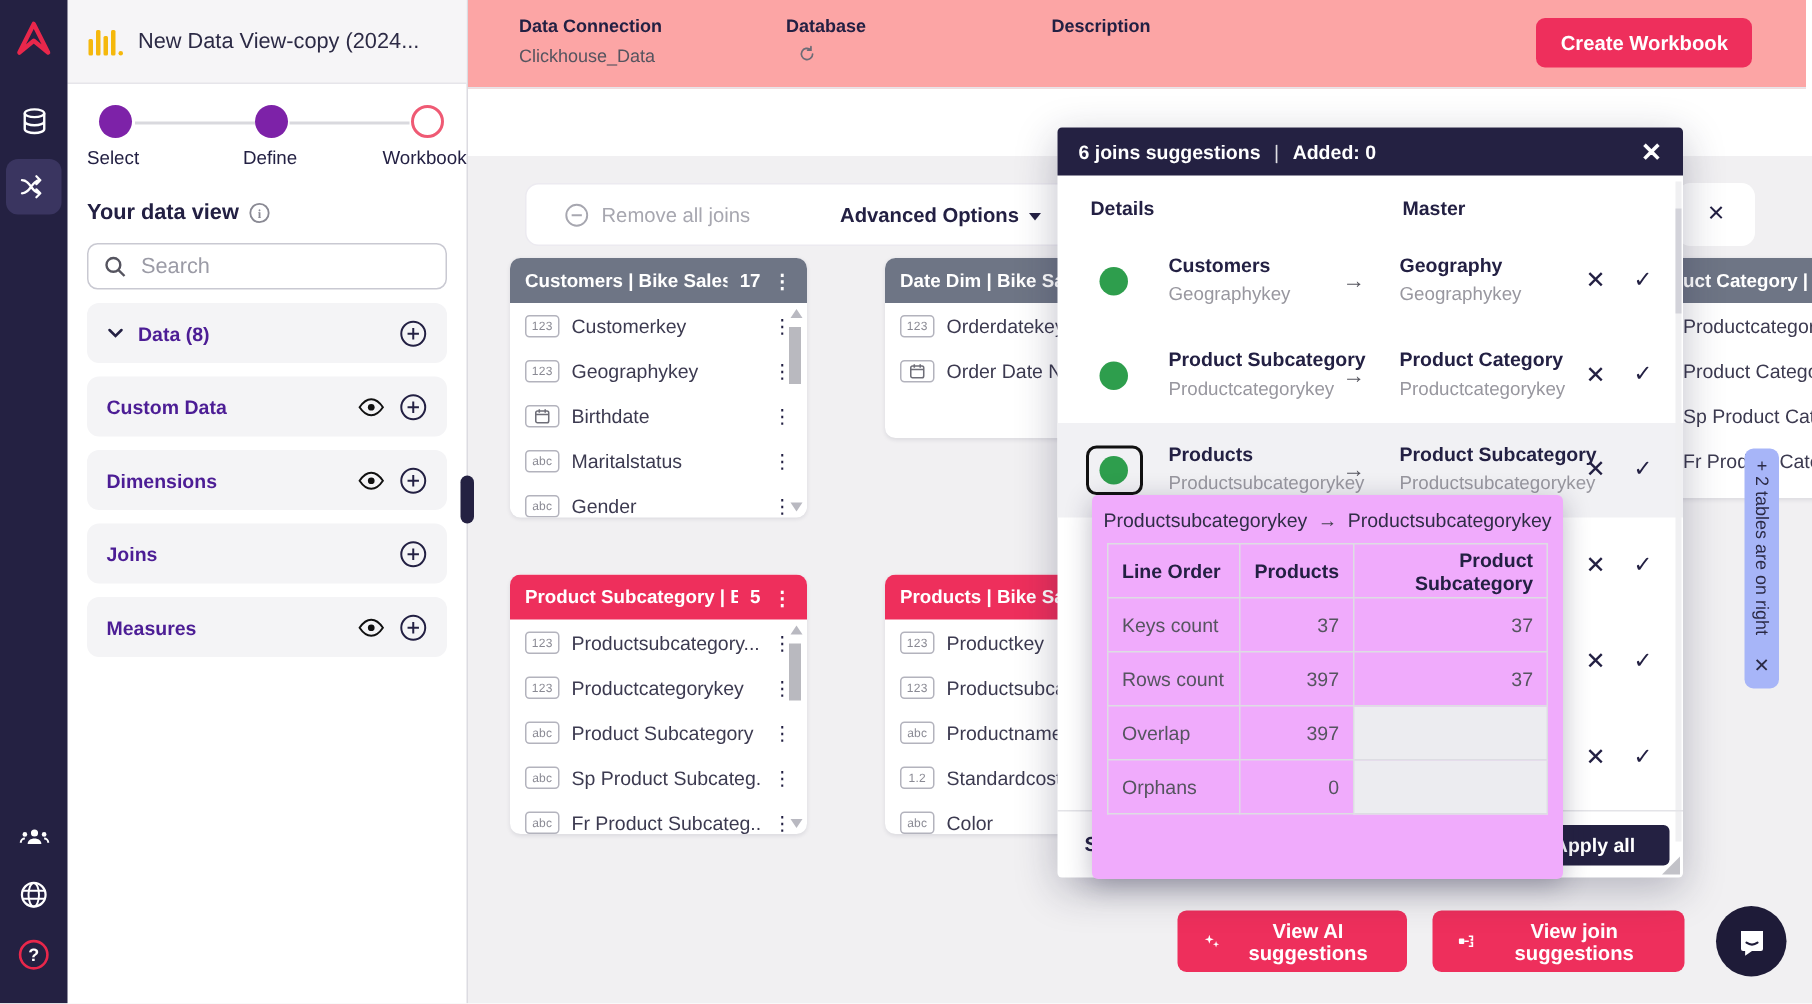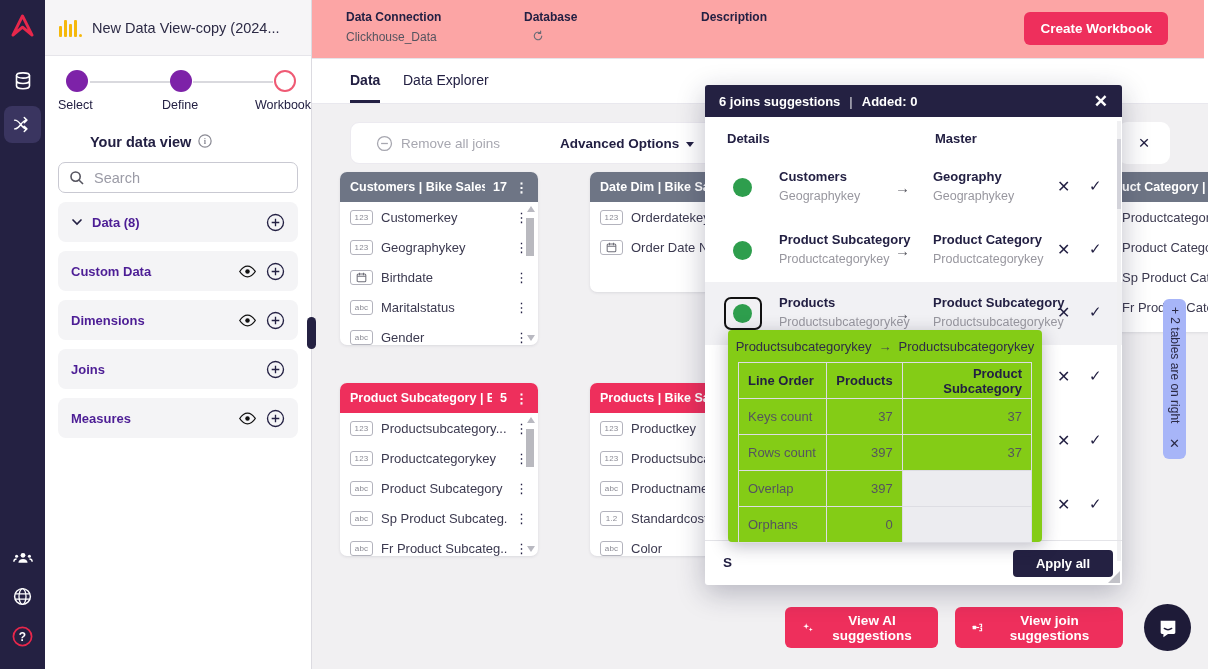--- a/index.html
+++ b/index.html
@@ -20,21 +20,21 @@
   .bars-icon { display:flex; align-items:flex-end; gap:2px; height:18px; }
   .bars-icon i { display:block; width:3px; background:#f5b80c; border-radius:1px; }
   .bars-icon .dot { width:3px; height:3px; background:#f5b80c; border-radius:50%; }
   .sb-title { font-size:14.5px; color:#2c2a45; white-space:nowrap; overflow:hidden; text-overflow:ellipsis; }
   .stepper { position:relative; height:52px; margin-top:14px; }
   .step-line { position:absolute; top:11px; height:2px; background:#d9d9de; }
   .step-dot { position:absolute; top:0; width:22px; height:22px; border-radius:50%; }
   .step-dot.done { background:#7d22a8; }
   .step-dot.todo { background:#fff; border:2px solid #ef5a74; }
   .step-label { position:absolute; top:28px; font-size:12.5px; color:#232043; }
-  .sb-heading { display:flex; gap:7px; padding:12px 13px 0 13px; font-size:14.5px; font-weight:700;margin-left:32px; }
+  .sb-heading { display:flex; align-items:center; gap:7px; padding:12px 13px 0 13px; font-size:14.5px; font-weight:700; }
   .sb-search { position:relative; margin:12px 13px 0 13px; height:31px; border:1px solid #c9c9d2; border-radius:7px; display:flex; align-items:center; padding:0 10px; gap:9px; background:#fff; }
   .sb-search input { border:none; outline:none; font-size:14.5px; color:#3c3a50; width:180px; font-family:"Liberation Sans",sans-serif; background:transparent; }
   .sb-search input::placeholder { color:#9b9ba6; }
   .sb-row { margin:9px 13px 0 13px; height:40px; background:#f4f4f6; border-radius:8px; display:flex; align-items:center; padding:0 13px; gap:9px; }
   .sb-row .lbl { font-size:13px; font-weight:700; color:#4c1d95; flex:1; }
   .sb-row .ico { display:flex; align-items:center; }
   .sb-handle { position:absolute; right:-5px; top:317px; width:9px; height:32px; background:#242142; border-radius:5px; }
 
   
   .main-header { position:absolute; left:308px; top:0; width:896px; height:59px; background:#fca5a5; border-bottom:1px solid #e6e5ea; z-index:2; }
@@ -102,21 +102,21 @@
   .mx { position:absolute; left:352px; top:21px; font-size:16px; color:#232043; }
   .mcheck { position:absolute; left:384px; top:21px; font-size:15px; color:#232043; }
   .modal-footer { position:absolute; left:0; bottom:0; width:417px; height:45px; border-top:1px solid #e4e4e8; }
   .skip-lbl { position:absolute; left:18px; top:14px; font-size:13.5px; font-weight:600; }
   .btn-apply { position:absolute; right:9px; top:9px; width:100px; height:27px; background:#242142; color:#fff; border:none; border-radius:4px; font-size:13px; font-weight:700; font-family:"Liberation Sans",sans-serif; }
   .resize-grip { position:absolute; right:2px; bottom:2px; width:0; height:0; border-left:12px solid transparent; border-bottom:12px solid #9a9aa4; opacity:.6; }
   .modal-scroll { position:absolute; right:1px; top:36px; width:4px; height:440px; background:#f0f0f2; }
   .modal-scroll .th { position:absolute; top:18px; width:4px; height:70px; background:#d3d3da; }
 
   
-  .popover { position:absolute; left:728px; top:330px; width:314px; height:212px; background:#84cc16; border-radius:4px; box-shadow:0 4px 18px rgba(30,28,60,.30); z-index:6; }
+  .popover { position:absolute; left:728px; top:330px; width:314px; height:256px; background:#f0abfc; border-radius:4px; box-shadow:0 4px 18px rgba(30,28,60,.30); z-index:6; }
   .pop-title { position:absolute; top:9px; width:100%; text-align:center; font-size:13px; color:#2f2d46; }
   .pop-title .parrow { margin:0 7px; color:#44424f; }
   .stats { position:absolute; left:10px; top:32px; width:294px; border-collapse:collapse; font-size:13px; }
   .stats th,.stats td { border:1px solid #dddde3; height:36px; padding:0 9px; }
   .stats th { font-weight:700; color:#232043; }
   .stats td { color:#55545f; }
   .stats .l { text-align:left; width:90px; }
   .stats .r { text-align:right; }
   .stats .c2 { width:72px; }
   .stats .c3 { width:132px; }
@@ -288,25 +288,20 @@
             <path d="M13 8 a5 5 0 1 1-1.7-3.8 M11.5 1.5 v3 h-3" fill="none" stroke="#6b6b76" stroke-width="1.5" stroke-linecap="round"></path>
           </svg>
       </div>
     </div>
     <div class="mh-field" style="left:393px;">
       <div class="mh-label">Description</div>
     </div>
     <button class="btn-create">Create Workbook</button>
   </header>
 
-  <div class="tab-bar">
-    <div class="tab active" style="left:38px;">Data</div>
-    <div class="tab" style="left:91px;">Data Explorer</div>
-    <div class="tab-underline"></div>
-  </div>
 
   <div class="canvas">
 
     <div class="toolbar-card">
       <div class="tb-remove">
         <svg width="17" height="17" viewBox="0 0 20 20">
             <circle cx="10" cy="10" r="8.2" fill="none" stroke="#a7a7b0" stroke-width="1.5"></circle>
             <path d="M6 10 h8" stroke="#a7a7b0" stroke-width="1.5"></path>
           </svg>
         <span>Remove all joins</span>

